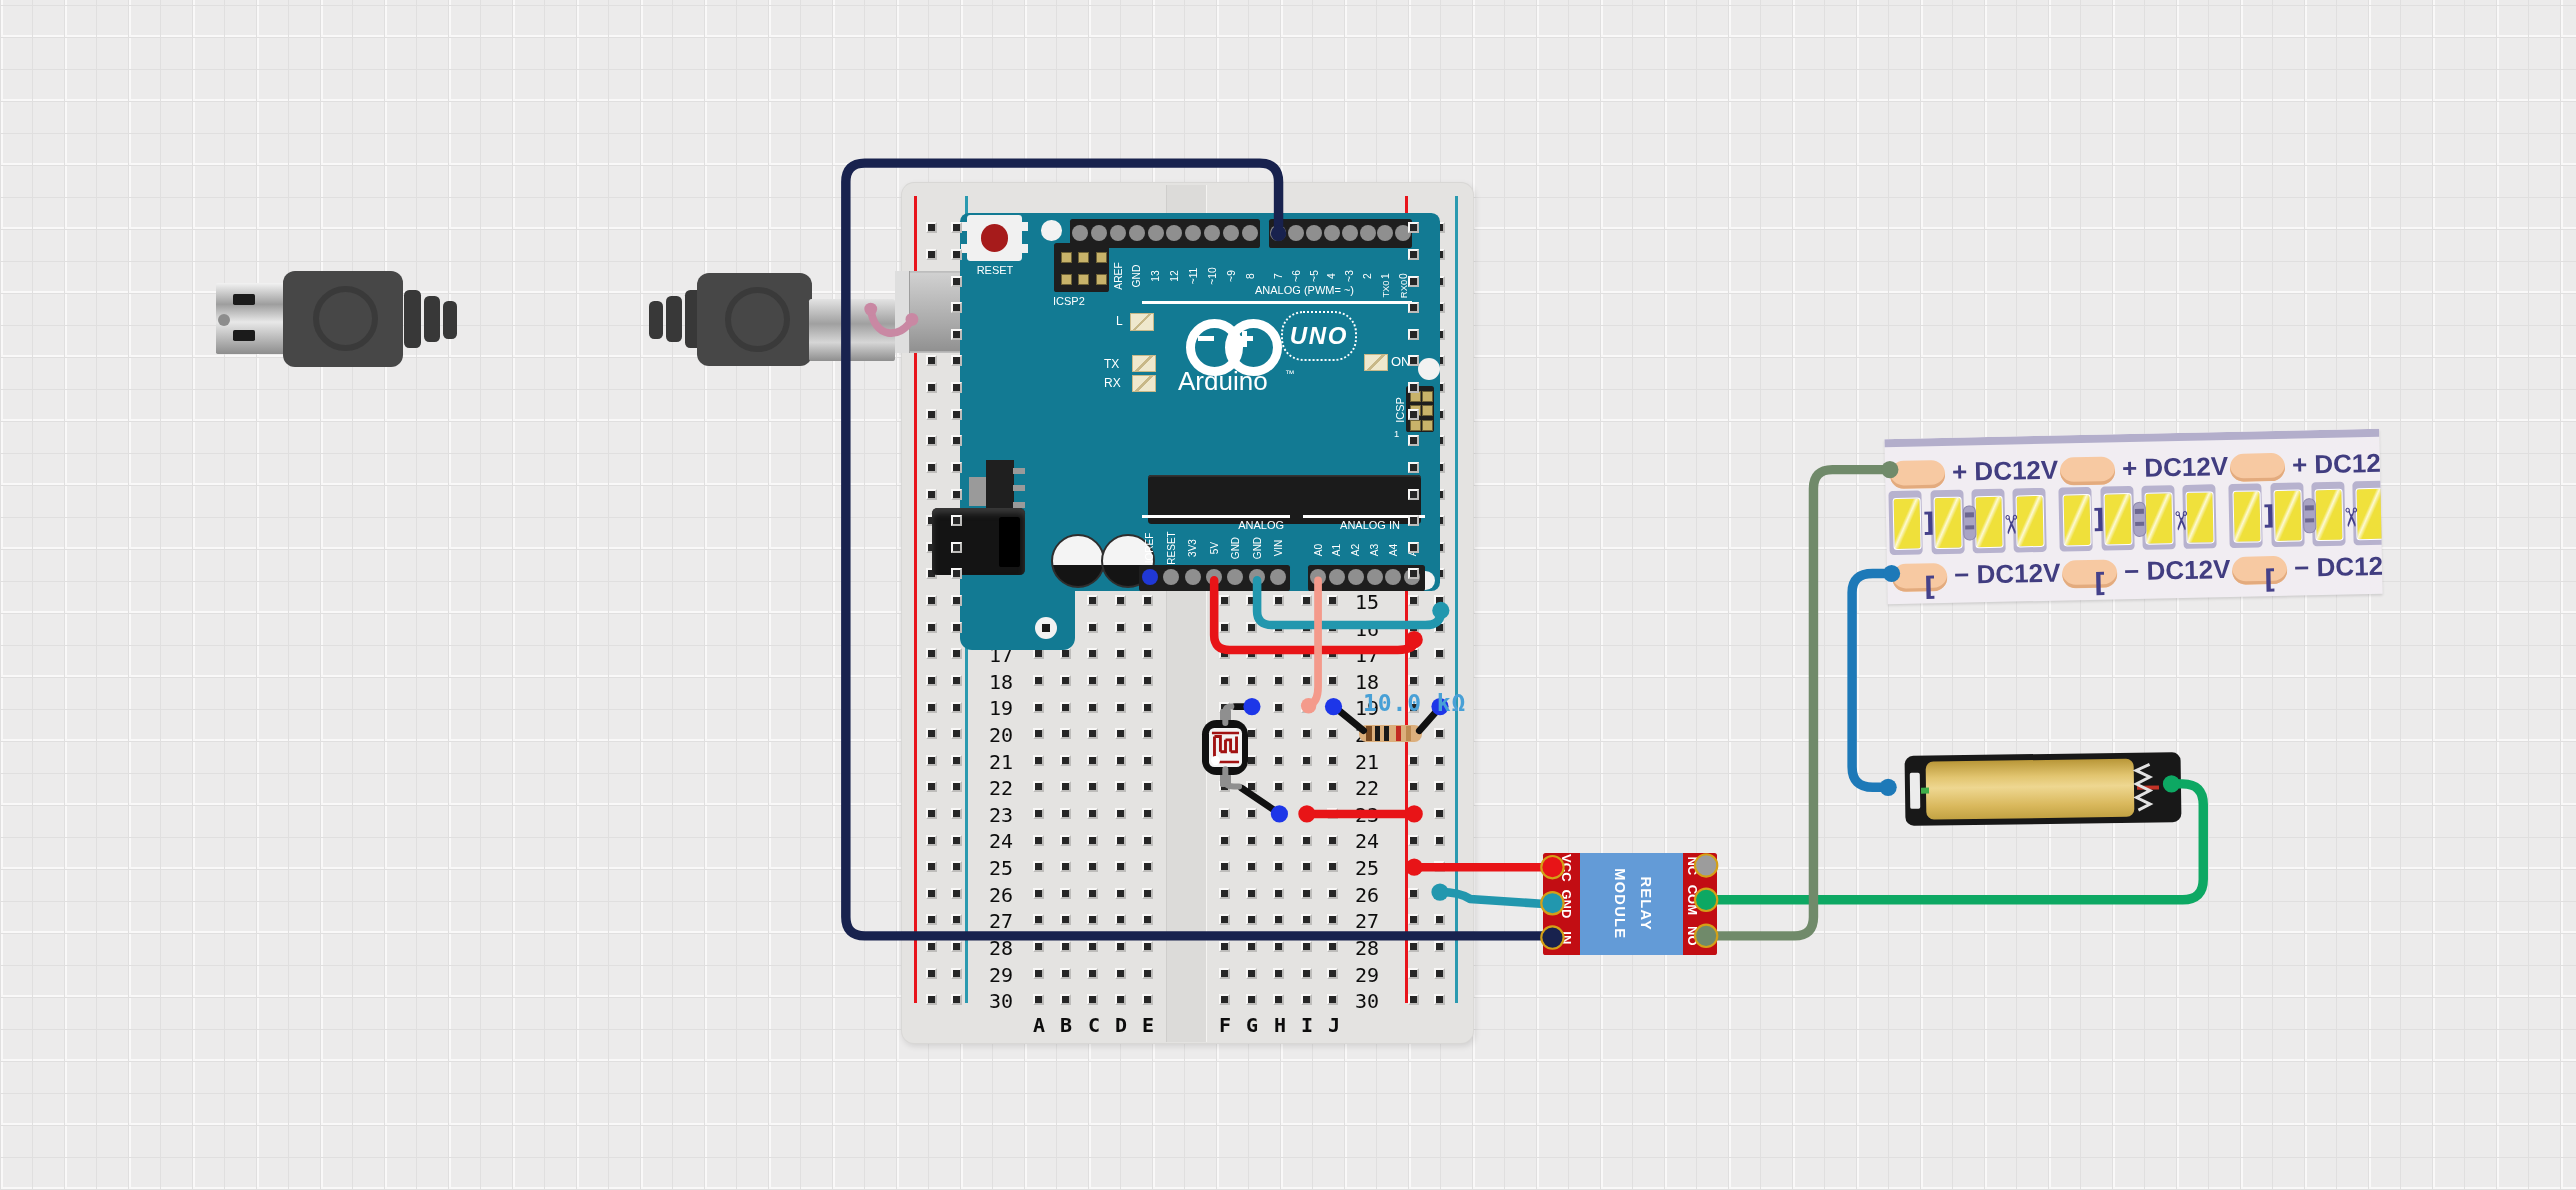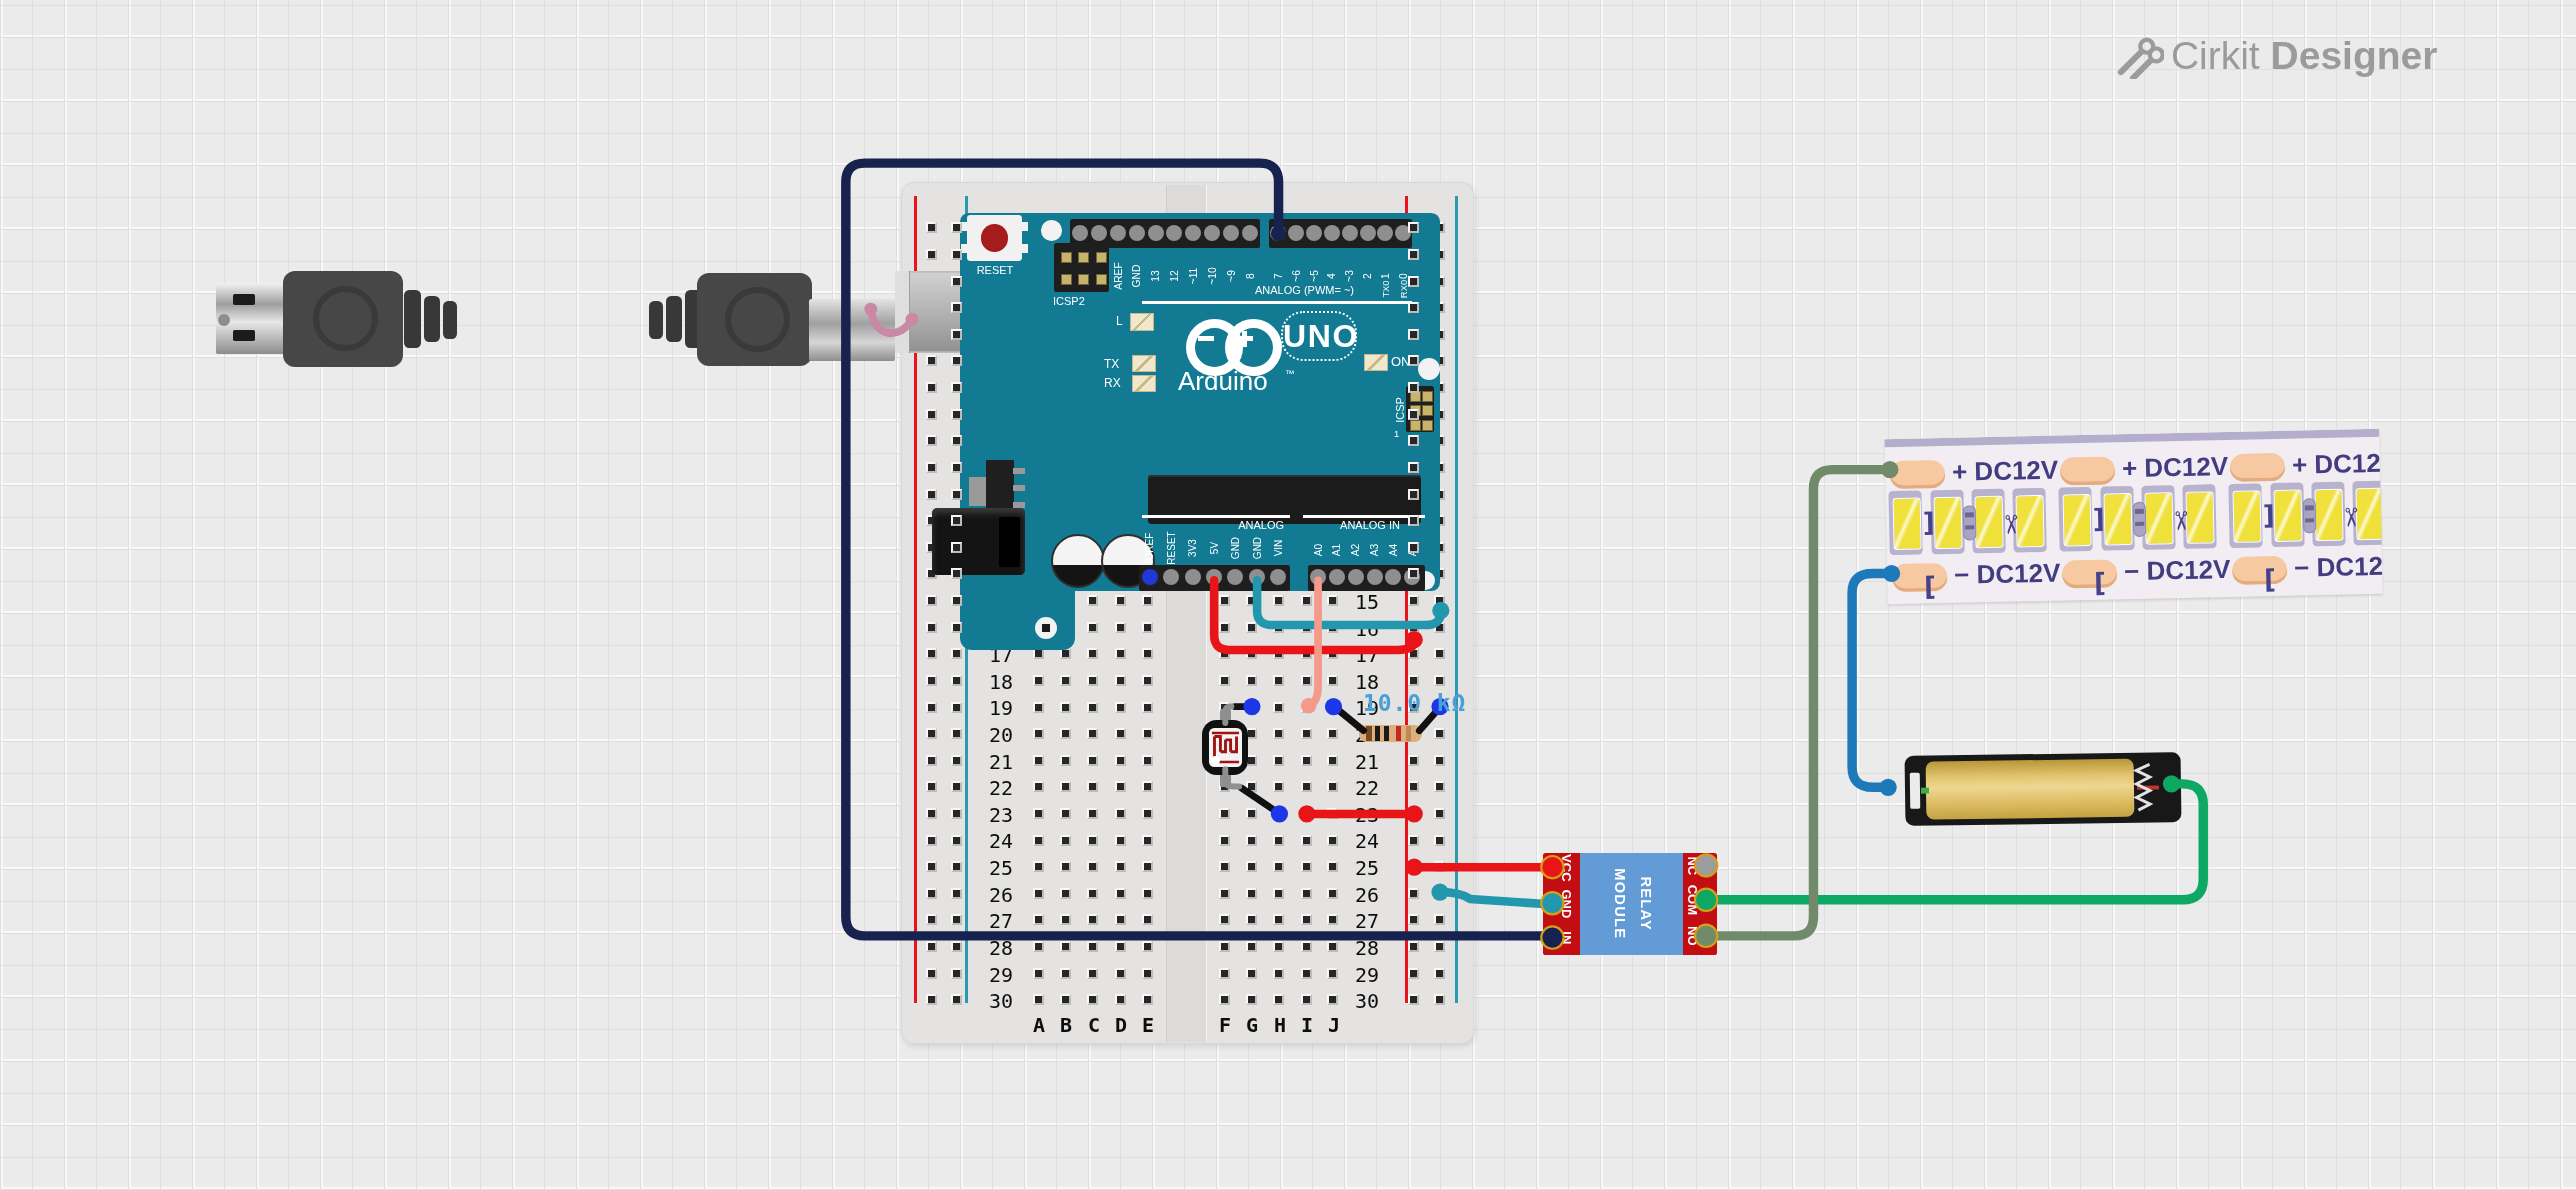--- a/index.html
+++ b/index.html
@@ -81,33 +81,20 @@
     background:linear-gradient(180deg,#e3e3e3,#a0a0a0 40%,#d6d6d6 70%,#8e8e8e);}
   .usb-port{position:absolute;left:895px;top:271px;width:122px;height:82px;z-index:13;
     background:linear-gradient(180deg,#d2d2d2,#a9a9a9 65%,#8f8f8f);box-shadow:inset 0 0 0 1.7px #bdbdbd;}
   svg.wires{position:absolute;left:0;top:0;z-index:40;pointer-events:none;}
 </style>
 </head>
 <body>
 
 <div class="canvas">
 
-  <div class="logo">
-    <span>
-      <svg width="50" height="50" viewBox="0 0 58 58">
-        <g stroke="#9b9b9b" stroke-width="7" fill="none" stroke-linecap="round">
-          <line x1="8" y1="50" x2="31" y2="27"></line>
-            <circle cx="38" cy="20" r="7.5" stroke-width="5"></circle>
-          <line x1="22" y1="57" x2="42" y2="37"></line>
-            <circle cx="49" cy="30" r="7.5" stroke-width="5"></circle>
-        </g>
-      </svg>
-    </span>
-    <span class="logo-text"><span>Cirkit</span> <b>Designer</b></span>
-  </div>
 
   <div>
     <div class="usb-metal">
       <div class="usb-slot" style="left:17px;top:11px;"></div>
       <div class="usb-slot" style="left:17px;top:47px;"></div>
       <div style="position:absolute;left:1.7px;top:31px;width:12px;height:12px;border-radius:50%;background:#8d8d8d;"></div>
     </div>
     <div class="usb-mold" style="left:283px;top:271px;width:120px;height:96px;">
       <div class="usb-emboss" style="left:30px;top:14.6px;"></div>
     </div>
@@ -537,21 +524,21 @@
 
     <div class="ring" style="left:1186px;top:319px;"></div>
     <div class="ring" style="left:1225px;top:319px;"></div>
     <div class="abs" style="left:1198px;top:336px;width:15.5px;height:5.2px;background:#fff;z-index:23;"></div>
     <div class="abs" style="left:1237px;top:336px;width:15.5px;height:5.2px;background:#fff;z-index:23;"></div>
     <div class="abs" style="left:1242px;top:331px;width:5.2px;height:15.5px;background:#fff;z-index:23;"></div>
     <div class="wtext" style="left:1178px;top:366px;font-size:26px;">Arduino</div>
     <div class="wtext" style="left:1285px;top:368px;font-size:9.4px;">™</div>
 
     <div class="abs" style="left:1281px;top:311px;width:72px;height:46px;border:2.6px dotted #fff;border-radius:22px;z-index:22;text-align:center;">
-      <span class="wtext" style="position:relative;font-size:32px;font-weight:bold;letter-spacing:1.7px;line-height:46px;">UNO</span>
+      <span class="wtext" style="position:relative;font-size:24px;font-weight:bold;letter-spacing:1.7px;line-height:46px;font-style:italic;">UNO</span>
     </div>
 
     <div class="led" style="left:1364px;top:354px;height:14.6px;"></div>
     <div class="wtext" style="left:1391px;top:354px;font-size:13px;">ON</div>
 
     <div class="abs" style="left:1406px;top:386px;width:27.5px;height:46px;background:#1e1e1e;border-radius:2.6px;z-index:22;"></div>
     <div class="goldpin" style="left:1410px;top:391px;"></div>
       <div class="goldpin" style="left:1422px;top:391px;"></div>
     <div class="goldpin" style="left:1410px;top:405px;"></div>
       <div class="goldpin" style="left:1422px;top:405px;"></div>

